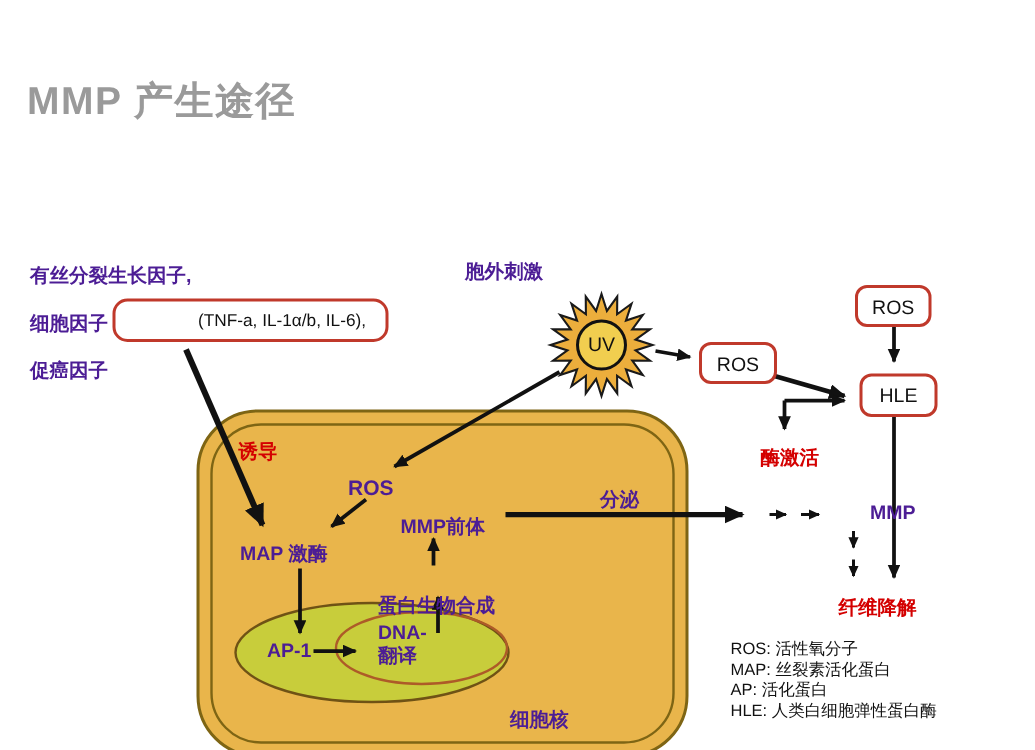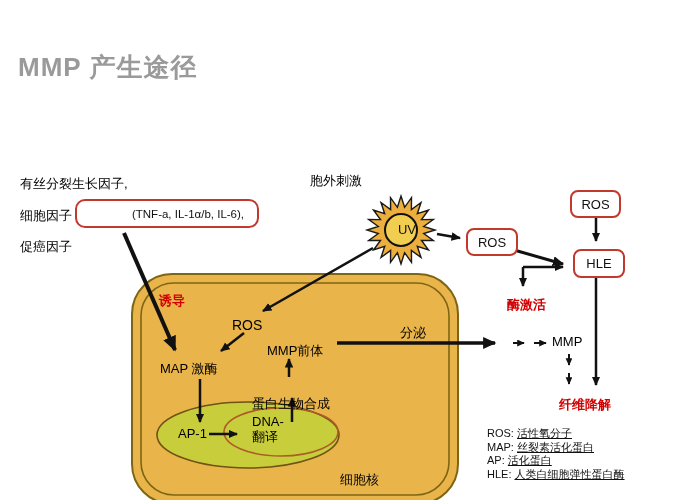--- a/index.html
+++ b/index.html
@@ -1,29 +1,29 @@
 <!DOCTYPE html>
 <html><head>
 <meta charset="utf-8">
 <style>
   html,body{margin:0;padding:0;}
   body{font-family:"Liberation Sans","DejaVu Sans",sans-serif;background:#fff;}
   .slide{position:relative;width:690px;height:500px;background:#ffffff;overflow:hidden;margin-top:36px;}
   .abs{position:absolute;white-space:nowrap;}
-  .lbl{font-size:13px;color:#000000;}
+  .lbl{font-size:13px;color:#4c1d95;font-weight:bold;}
   .red{color:#d40000;font-weight:bold;}
   .title{font-size:26px;font-weight:bold;color:#9a9a9a;letter-spacing:1px;}
   .rbox{position:absolute;display:flex;align-items:center;justify-content:center;
         border:2px solid #c0392b;border-radius:8px;background:#fff;
         font-size:13px;color:#111;}
   .tnf{font-size:11.5px;border-radius:10px;padding-left:42px;}
   .legend{font-size:11px;color:#111;line-height:13.5px;}
-  .legend .term{text-decoration:underline;}
+  .legend .term{}
   .pagenum{font-size:13px;color:#444;}
-  .uvlbl{font-size:13px;color:#111;text-align:right;}
+  .uvlbl{font-size:13px;color:#111;text-align:center;}
   svg{position:absolute;left:0;top:0;}
 </style>
 </head>
 <body>
 
 <div class="slide">
 
   <svg width="690" height="500" viewBox="0 0 690 500">
     <defs>
       <marker id="ah" markerWidth="4.6" markerHeight="3.6" refX="3.4" refY="1.7" orient="auto">
@@ -77,21 +77,21 @@
   <div class="rbox" style="left:570px;top:154px;width:47px;height:24px;">
     <span>ROS</span>
   </div>
   <div class="rbox" style="left:466px;top:192px;width:48px;height:24px;">
     <span>ROS</span>
   </div>
   <div class="rbox" style="left:573px;top:213px;width:48px;height:25px;">
     <span>HLE</span>
   </div>
   <div class="abs lbl red" style="left:507px;top:260px;">酶激活</div>
-  <div class="abs lbl" style="left:552px;top:298px;">MMP</div>
+  <div class="abs lbl" style="left:580px;top:298px;">MMP</div>
   <div class="abs lbl red" style="left:559px;top:360px;">纤维降解</div>
 
   <div class="abs lbl red" style="left:159px;top:256px;">诱导</div>
   <div class="abs lbl" style="left:232px;top:281px;font-size:14px;">ROS</div>
   <div class="abs lbl" style="left:267px;top:306px;">MMP前体</div>
   <div class="abs lbl" style="left:400px;top:288px;">分泌</div>
   <div class="abs lbl" style="left:160px;top:324px;">MAP 激酶</div>
   <div class="abs lbl" style="left:252px;top:359px;">蛋白生物合成</div>
   <div class="abs lbl" style="left:178px;top:390px;">AP-1</div>
   <div class="abs lbl" style="left:252px;top:378px;line-height:15px;">

